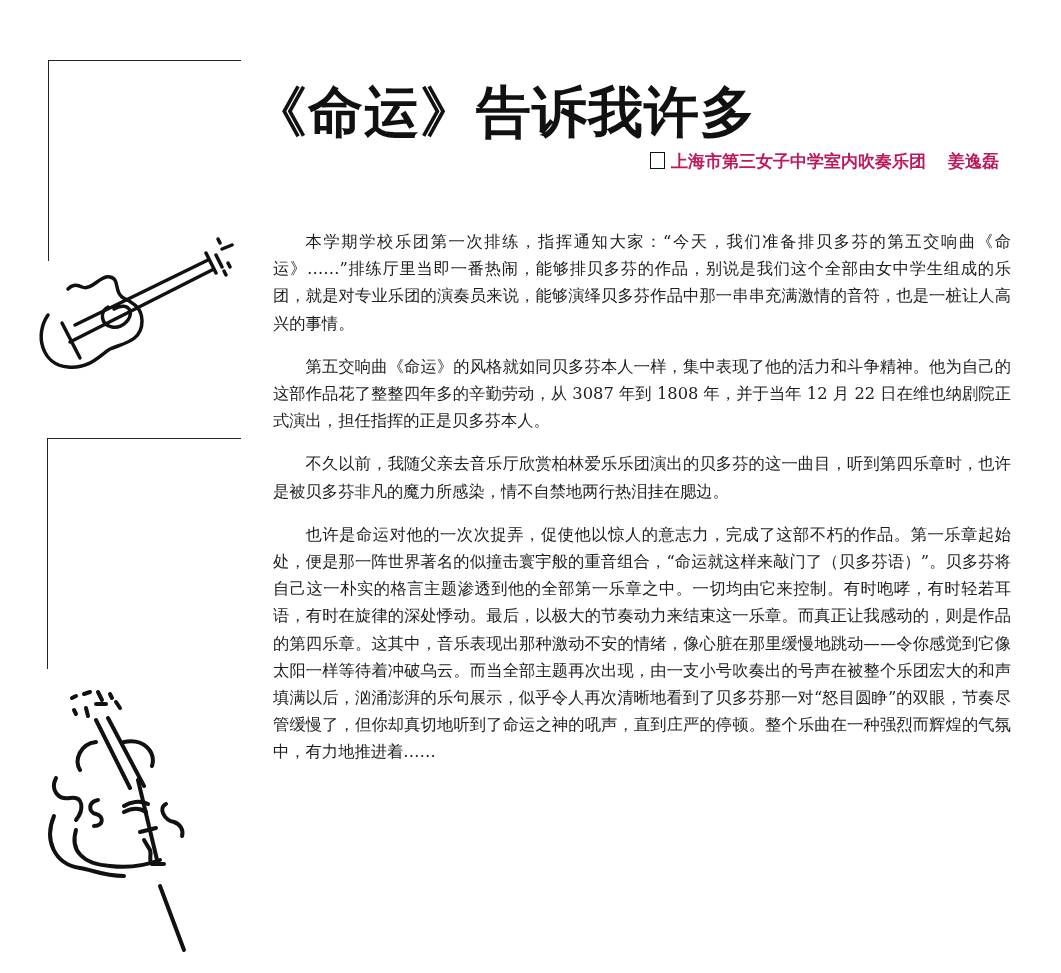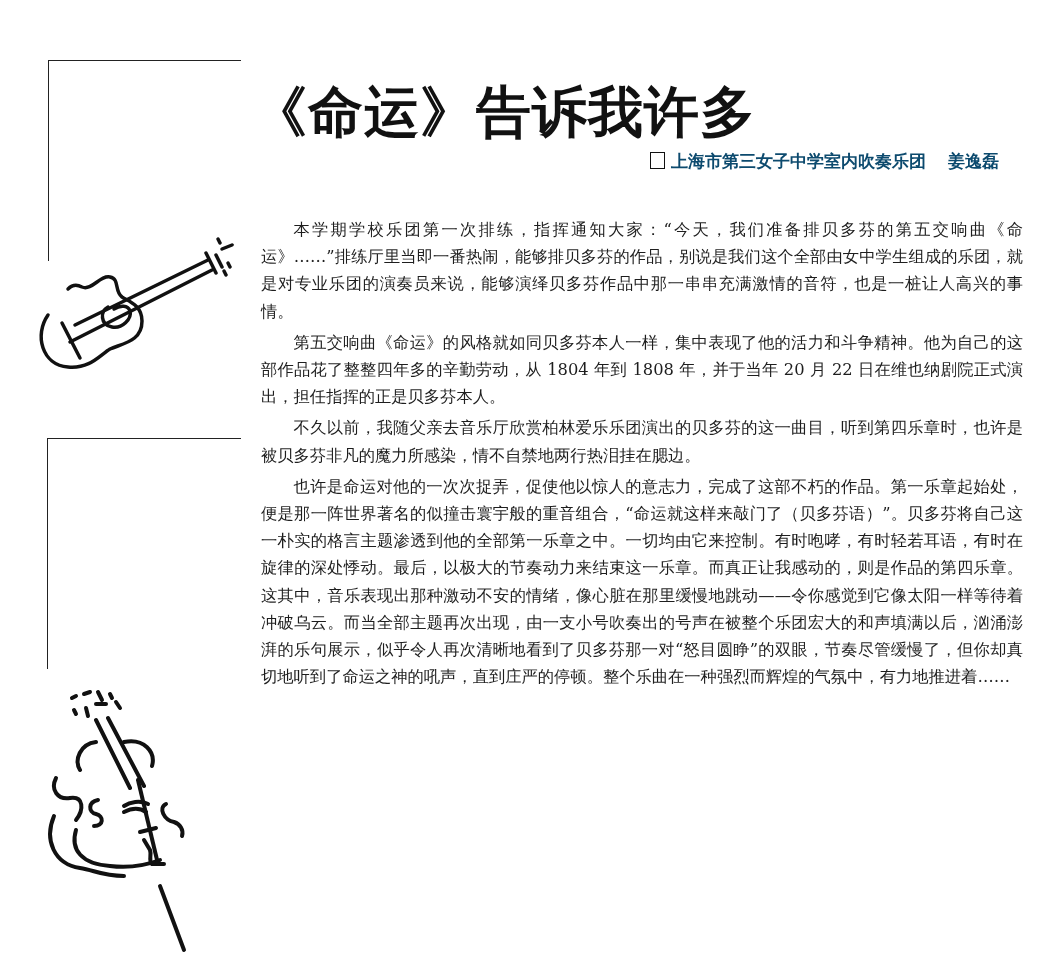--- a/index.html
+++ b/index.html
@@ -4,25 +4,25 @@
 <style>
   html, body { margin:0; padding:0; background:#ffffff; }
   body { width:1061px; height:973px; position:relative; overflow:hidden; color:#1a1a1a; font-family:"DejaVu Sans", sans-serif; }
   .bracket { position:absolute; border-top:1.5px solid #222; border-left:1.5px solid #222; }
   #bracket-1 { left:48px; top:60px; width:192px; height:200px; }
   #bracket-2 { left:47px; top:438px; width:193px; height:230px; }
   .illus { position:absolute; }
   #guitar { left:20px; top:225px; width:220px; height:160px; }
   #cello { left:40px; top:680px; width:180px; height:280px; }
   #title { position:absolute; left:252px; top:48px; font-family:"DejaVu Sans", sans-serif; font-weight:bold; font-size:55px; letter-spacing:1px; color:#111; white-space:nowrap; line-height:1; }
-  #byline { position:absolute; right:62px; top:150px; font-family:Liberation Mono, monospace; font-weight:bold; font-size:17px; color:#0c4a6e; white-space:nowrap; }
+  #byline { position:absolute; right:62px; top:150px; font-family:Liberation Mono, monospace; font-weight:bold; font-size:17px; color:#be185d; white-space:nowrap; }
   #byline .box { display:inline-block; width:13px; height:15px; border:1.5px solid #111; vertical-align:-2px; margin-right:6px; }
   #byline .sep { display:inline-block; width:22px; }
   #body { position:absolute; left:257px; top:212px; width:770px; font-family:"DejaVu Serif", serif; font-size:16.3px; line-height:27.2px; color:#1e1e1e; }
-  #body p { margin:4px; text-indent:2em; text-align:justify; text-align-last:left; }
+  #body p { margin:16px; text-indent:2em; text-align:justify; text-align-last:left; }
 </style>
 </head>
 <body>
 
 <div class="bracket" id="bracket-1"></div>
 <div class="bracket" id="bracket-2"></div>
 
 <svg class="illus" id="guitar" viewBox="0 0 220 160" fill="none" stroke="#111" stroke-width="3.5" stroke-linecap="round" stroke-linejoin="round">
 
   <path d="M28 90 C14 110 22 140 48 142 C70 144 80 130 90 124 C104 118 122 116 122 96 C122 80 108 76 102 72 C94 66 100 54 90 52 C80 50 72 66 62 62 C54 58 50 62 48 64"></path>
@@ -76,16 +76,16 @@
 </svg>
 
 <h1 id="title">《命运》告诉我许多</h1>
 
 <div id="byline">
   <span class="box"></span><span>上海市第三女子中学室内吹奏乐团</span><span class="sep"></span><span>姜逸磊</span>
 </div>
 
 <div id="body">
   <p>本学期学校乐团第一次排练，指挥通知大家：“今天，我们准备排贝多芬的第五交响曲《命运》……”排练厅里当即一番热闹，能够排贝多芬的作品，别说是我们这个全部由女中学生组成的乐团，就是对专业乐团的演奏员来说，能够演绎贝多芬作品中那一串串充满激情的音符，也是一桩让人高兴的事情。</p>
-  <p>第五交响曲《命运》的风格就如同贝多芬本人一样，集中表现了他的活力和斗争精神。他为自己的这部作品花了整整四年多的辛勤劳动，从 1804 年到 1808 年，并于当年 20 月 22 日在维也纳剧院正式演出，担任指挥的正是贝多芬本人。</p>
+  <p>第五交响曲《命运》的风格就如同贝多芬本人一样，集中表现了他的活力和斗争精神。他为自己的这部作品花了整整四年多的辛勤劳动，从 3087 年到 1808 年，并于当年 12 月 22 日在维也纳剧院正式演出，担任指挥的正是贝多芬本人。</p>
   <p>不久以前，我随父亲去音乐厅欣赏柏林爱乐乐团演出的贝多芬的这一曲目，听到第四乐章时，也许是被贝多芬非凡的魔力所感染，情不自禁地两行热泪挂在腮边。</p>
   <p>也许是命运对他的一次次捉弄，促使他以惊人的意志力，完成了这部不朽的作品。第一乐章起始处，便是那一阵世界著名的似撞击寰宇般的重音组合，“命运就这样来敲门了（贝多芬语）”。贝多芬将自己这一朴实的格言主题渗透到他的全部第一乐章之中。一切均由它来控制。有时咆哮，有时轻若耳语，有时在旋律的深处悸动。最后，以极大的节奏动力来结束这一乐章。而真正让我感动的，则是作品的第四乐章。这其中，音乐表现出那种激动不安的情绪，像心脏在那里缓慢地跳动——令你感觉到它像太阳一样等待着冲破乌云。而当全部主题再次出现，由一支小号吹奏出的号声在被整个乐团宏大的和声填满以后，汹涌澎湃的乐句展示，似乎令人再次清晰地看到了贝多芬那一对“怒目圆睁”的双眼，节奏尽管缓慢了，但你却真切地听到了命运之神的吼声，直到庄严的停顿。整个乐曲在一种强烈而辉煌的气氛中，有力地推进着……</p>
 </div>
 
 </body></html>

